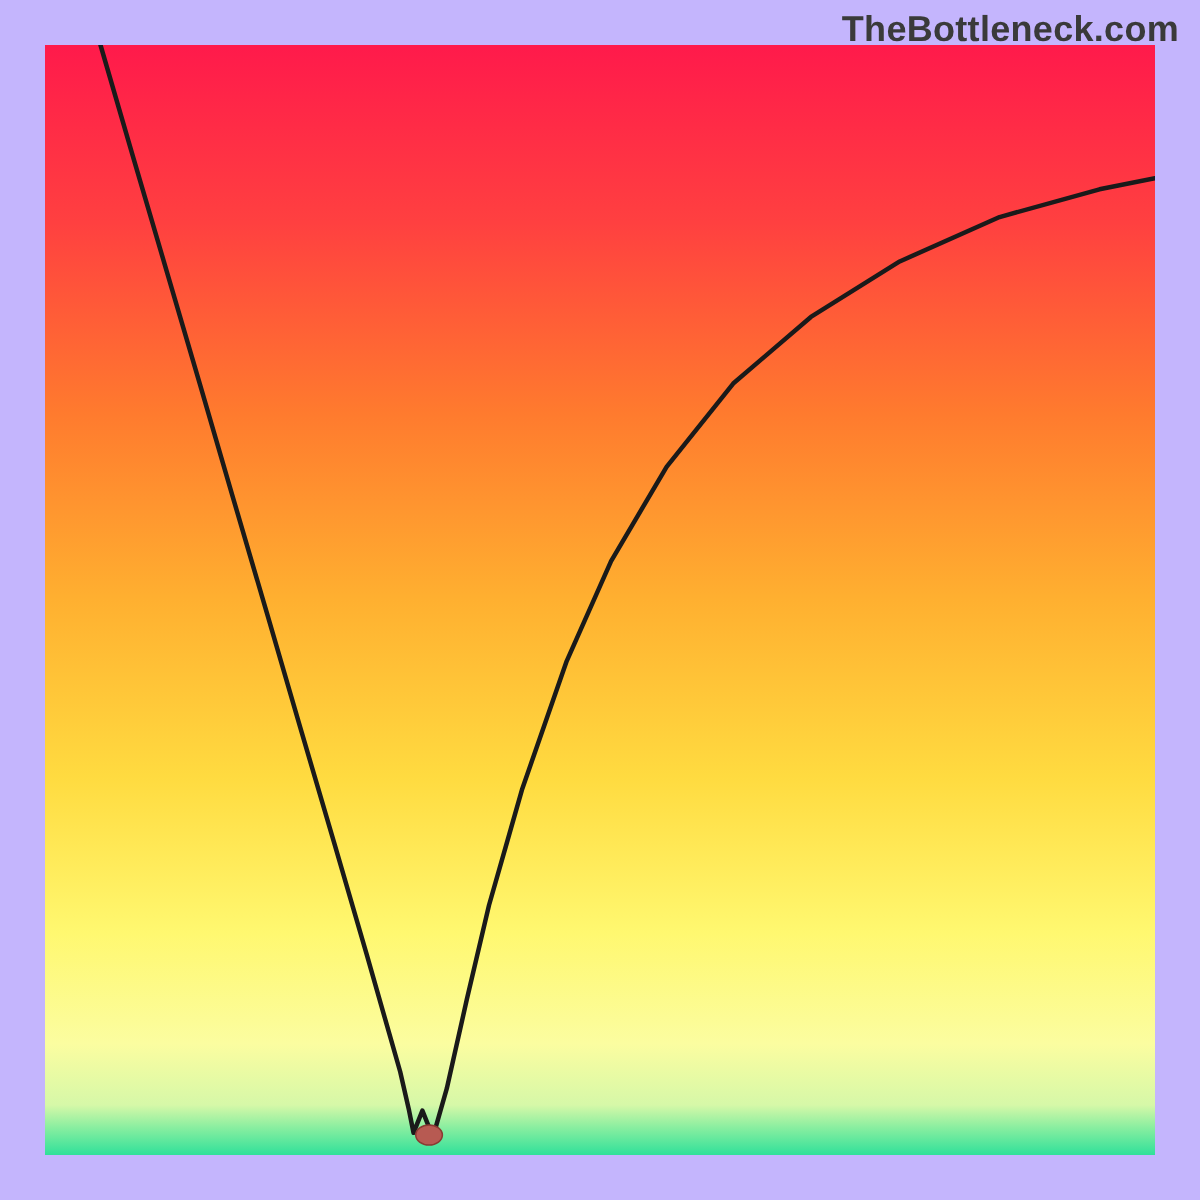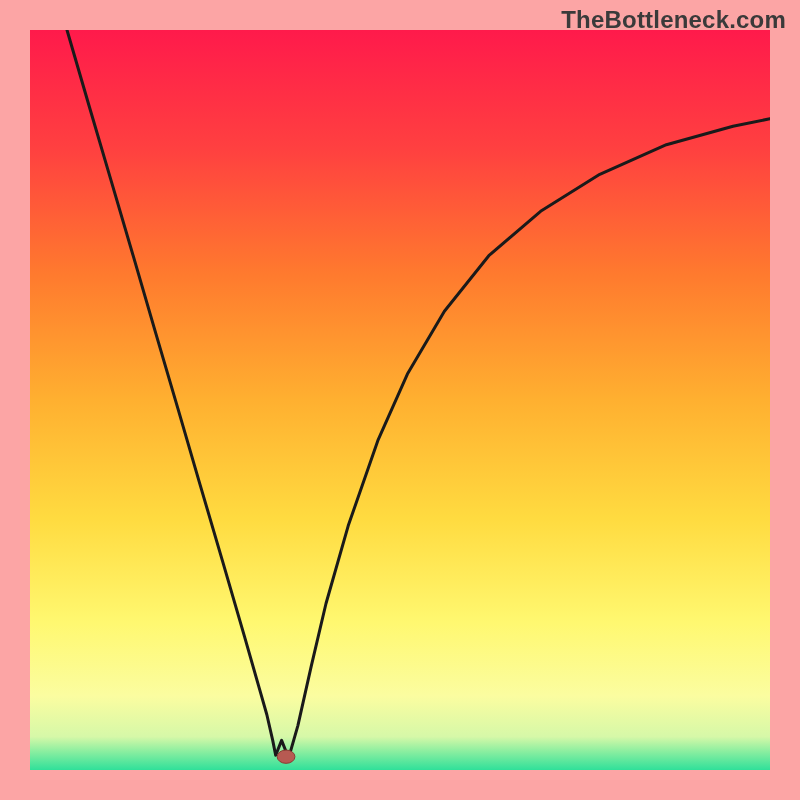--- a/index.html
+++ b/index.html
@@ -8,21 +8,21 @@
     width: 800px;
     height: 800px;
     background: #000000;
     font-family: Arial, Helvetica, sans-serif;
     overflow: hidden;
   }
   .frame {
     position: relative;
     width: 800px;
     height: 800px;
-    background: #fca5a5;
+    background: #c4b5fd;
     box-sizing: border-box;
   }
   .watermark {
     position: absolute;
     top: 6px;
     right: 14px;
     color: #3a3a3a;
     font-size: 24px;
     font-weight: 600;
     letter-spacing: 0.2px;

